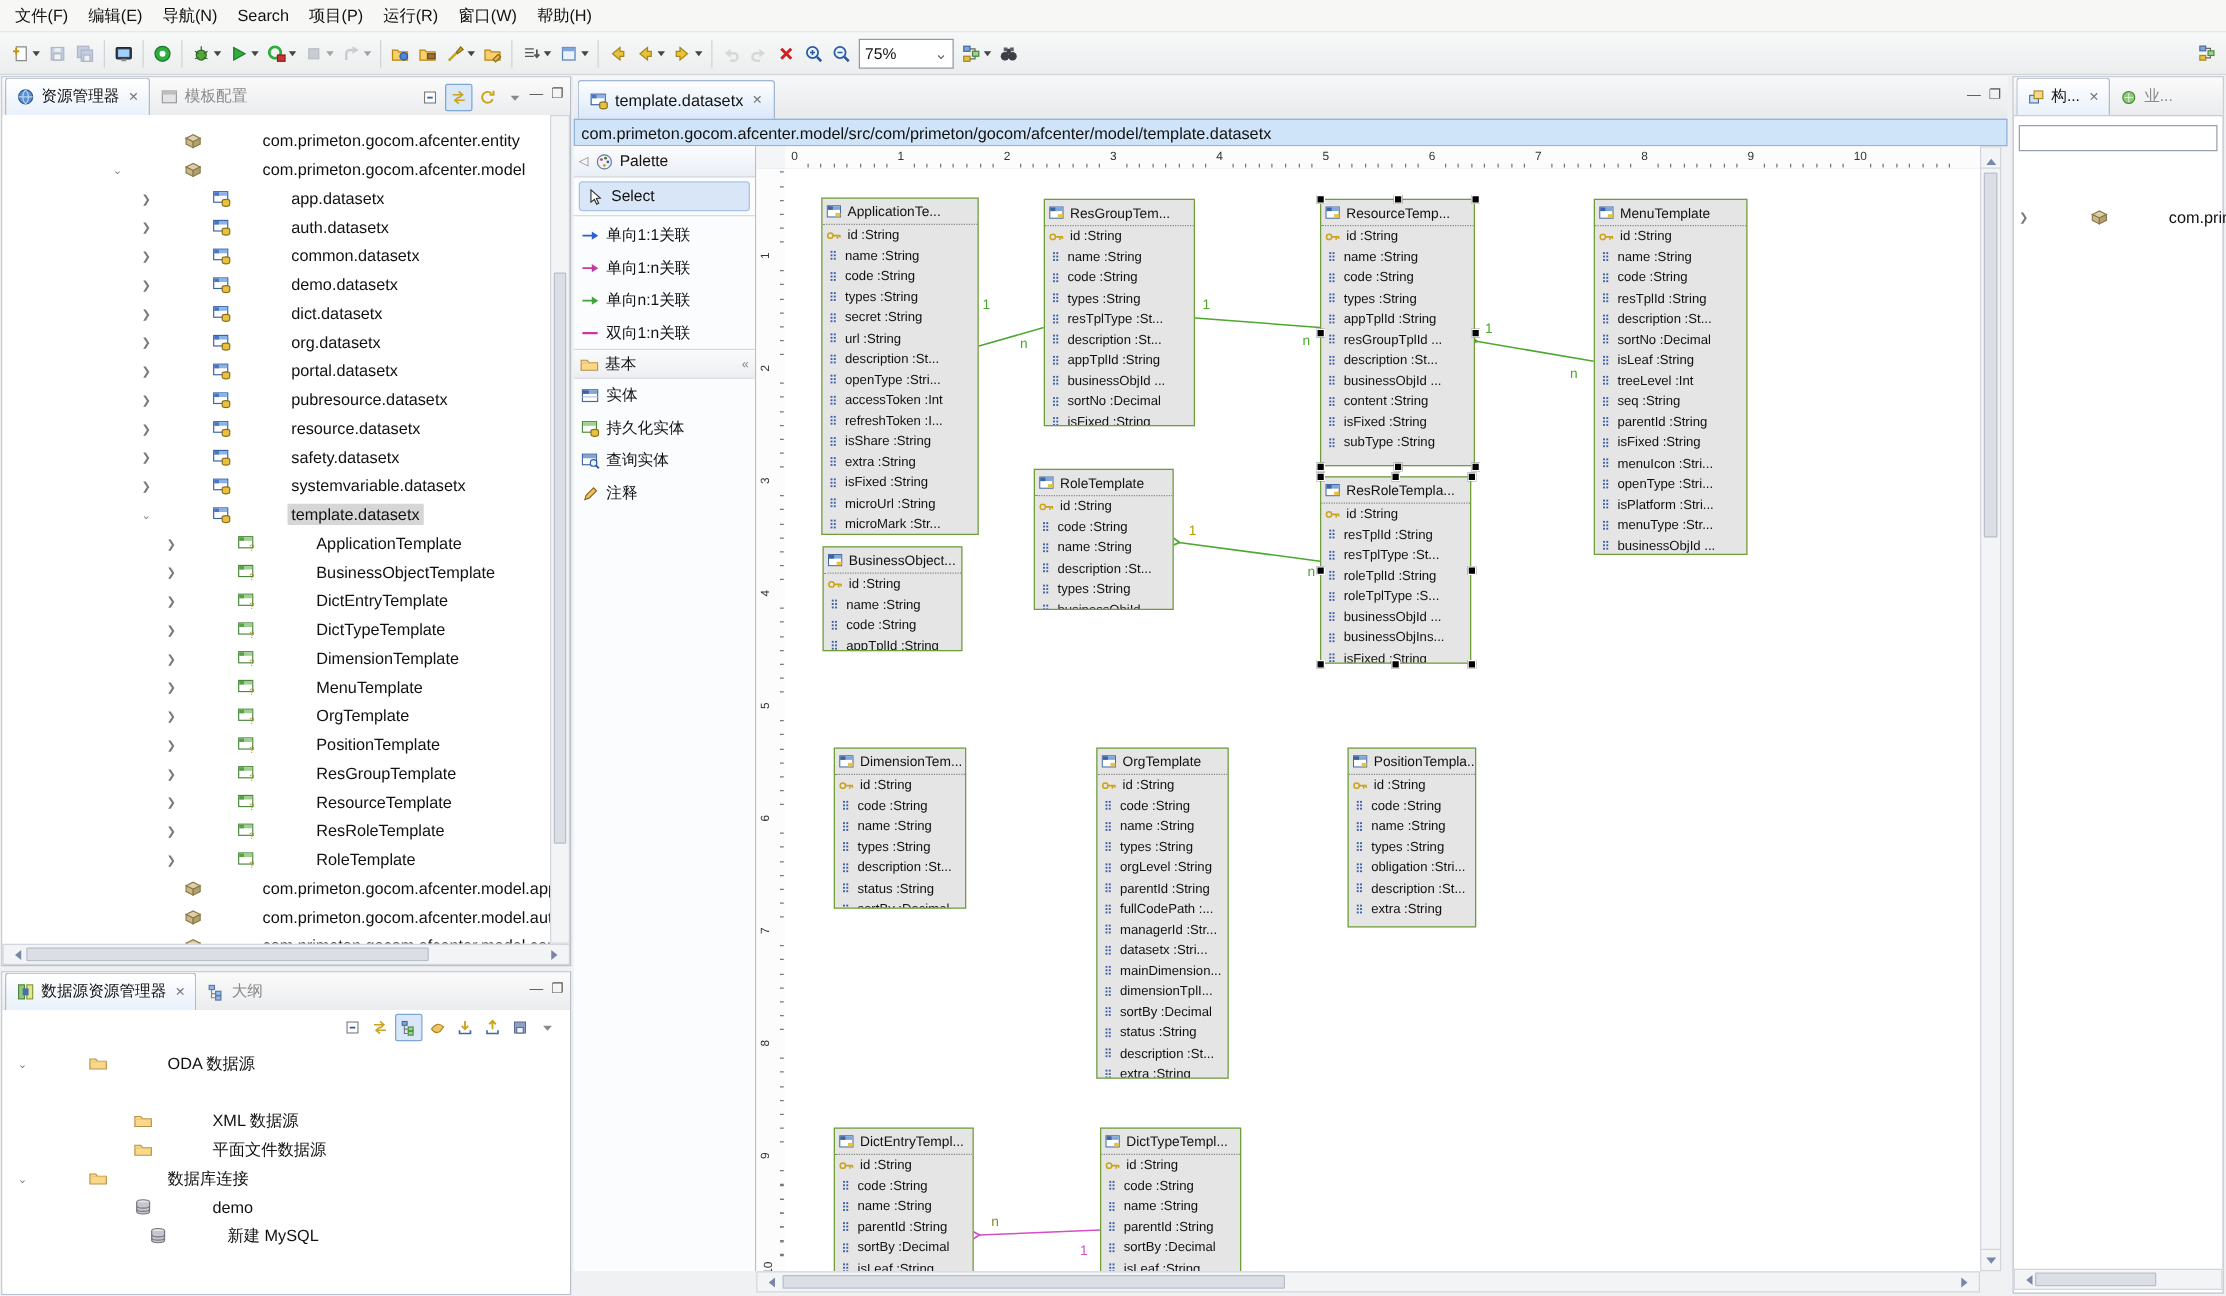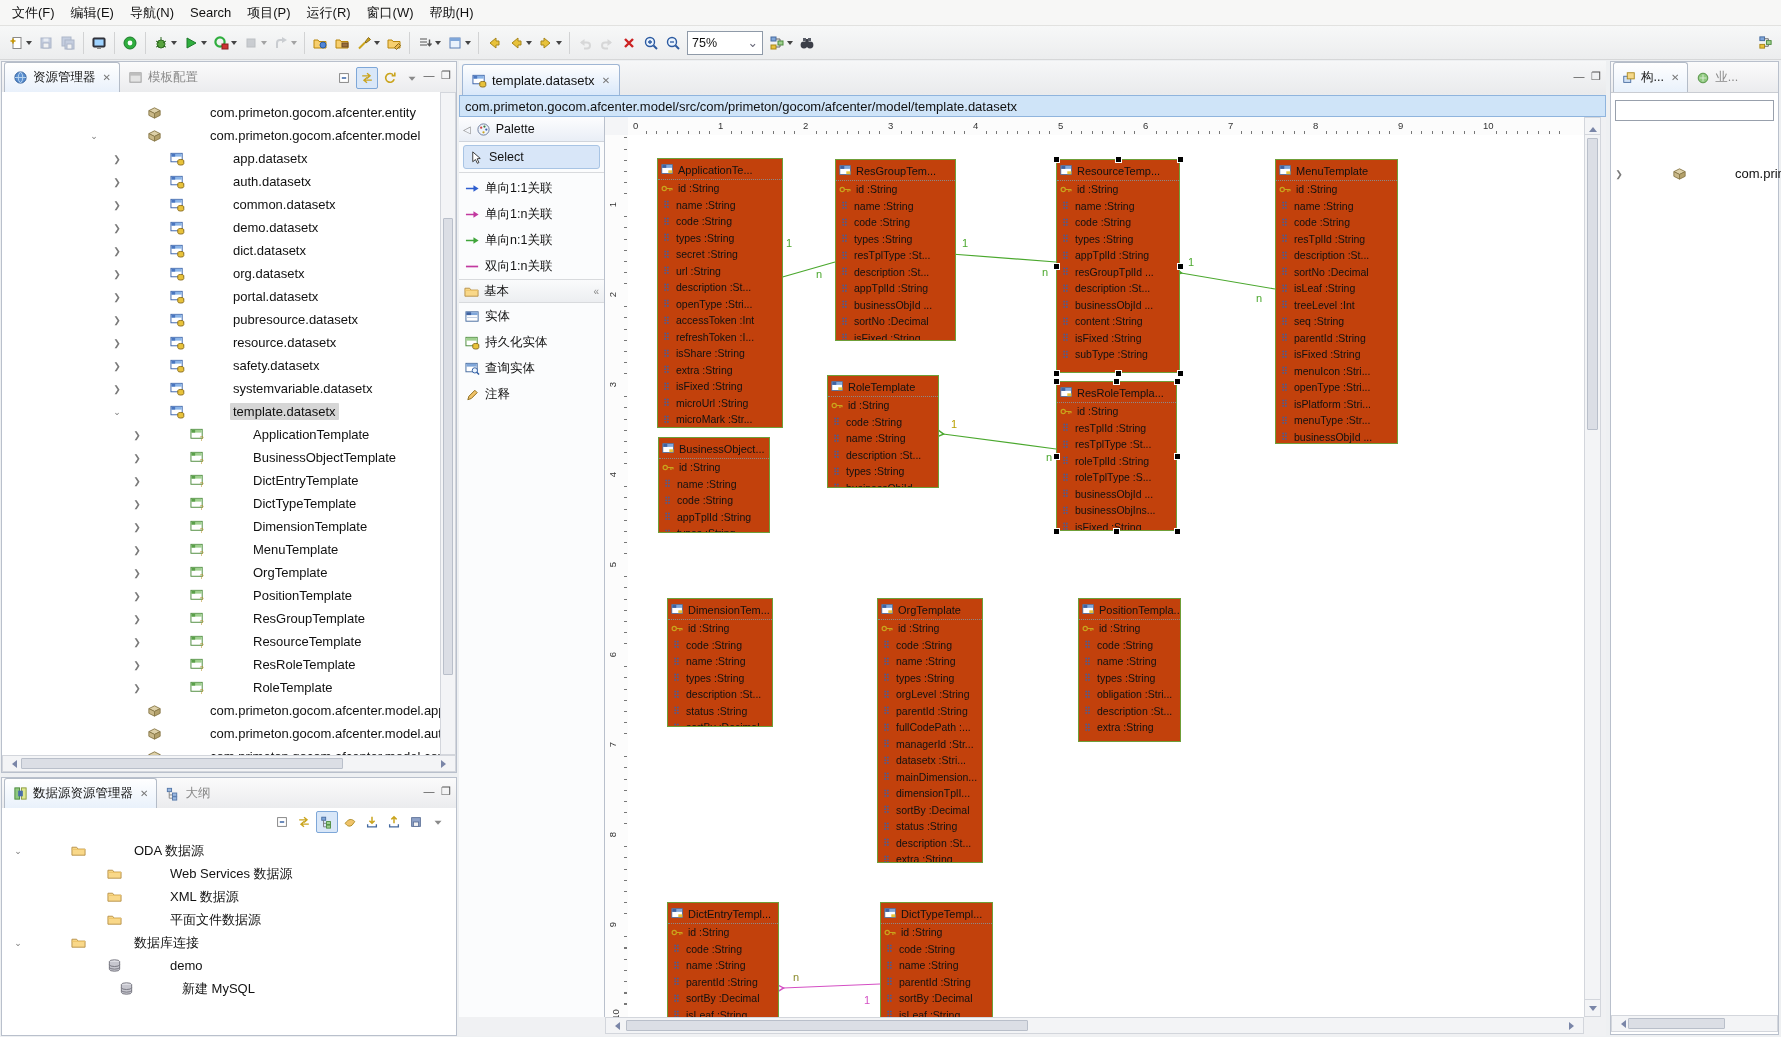--- a/index.html
+++ b/index.html
@@ -73,21 +73,21 @@
   
   #hruler{position:absolute;left:169px;top:56px;width:956px;height:18px;background:#fcfcfc;
           border-bottom:1px solid #c6c9ce;overflow:hidden;}
   #vruler{position:absolute;left:146px;top:74px;width:23px;bottom:19px;background:#fcfcfc;
           border-right:1px solid #c6c9ce;overflow:hidden;}
   .rnum{position:absolute;font-size:9.5px;color:#333;}
   .rtick-h{position:absolute;width:1px;height:3px;background:#777;bottom:1px;}
   .rtick-v{position:absolute;height:1px;width:3px;background:#777;right:1px;}
   #canvas{position:absolute;left:169px;top:74px;width:956px;height:882px;background:#fff;overflow:hidden;}
   
-  .entity{position:absolute;background:#c2410c;border:1px solid #6f9e38;box-sizing:border-box;overflow:hidden;}
+  .entity{position:absolute;background:#e5e5e5;border:1px solid #6f9e38;box-sizing:border-box;overflow:hidden;}
   .ent-head{height:19px;display:flex;align-items:center;gap:4px;padding:1px 3px 0 3px;
             border-bottom:1px dotted #8a8a8a;font-size:11px;white-space:nowrap;overflow:hidden;}
   .ent-field{height:16.5px;display:flex;align-items:center;gap:4px;padding-left:3px;font-size:10.5px;
              white-space:nowrap;overflow:hidden;}
   .handle{position:absolute;width:5px;height:5px;background:#000;border:1px solid #fff;box-sizing:content-box;}
   
   #right-panel{left:1610px;top:61px;width:169px;height:974px;background:#fff;}
   #rp-search{position:absolute;left:4px;top:38px;right:4px;height:21px;border:1px solid #98a0ac;
              background:#fff;font-size:12px;padding:0 3px;box-sizing:border-box;font-family:"Liberation Sans",sans-serif;}
   
@@ -878,30 +878,20 @@
   <div class="tree" id="ds-tree" style="left:0;top:56px;right:0;bottom:0;">
       <div class="tree-row" style="top: 5px; padding-left: 8px;">
         <span class="tw">⌄</span>
         <span class="tree-ic">
           <svg width="15" height="15" viewBox="0 0 16 16">
             <path d="M1 4.5 h5 l1.5 2 H15 V13 H1 Z" fill="#f9d889" stroke="#b8914a"></path>
             <path d="M1 6.8 H15" stroke="#eec468"></path>
           </svg>
         </span>
         <span class="lbl">ODA 数据源</span>
-      </div>
-      <div class="tree-row" style="top: 28px; padding-left: 44px;">
-        <span class="tw"></span>
-        <span class="tree-ic">
-          <svg width="15" height="15" viewBox="0 0 16 16">
-            <path d="M1 4.5 h5 l1.5 2 H15 V13 H1 Z" fill="#f9d889" stroke="#b8914a"></path>
-            <path d="M1 6.8 H15" stroke="#eec468"></path>
-          </svg>
-        </span>
-        <span class="lbl">Web Services 数据源</span>
       </div>
       <div class="tree-row" style="top: 51px; padding-left: 44px;">
         <span class="tw"></span>
         <span class="tree-ic">
           <svg width="15" height="15" viewBox="0 0 16 16">
             <path d="M1 4.5 h5 l1.5 2 H15 V13 H1 Z" fill="#f9d889" stroke="#b8914a"></path>
             <path d="M1 6.8 H15" stroke="#eec468"></path>
           </svg>
         </span>
         <span class="lbl">XML 数据源</span>
@@ -1523,21 +1513,21 @@
                   <rect x="5" y="6.5" width="2.2" height="2.2"></rect>
                   <rect x="8.8" y="6.5" width="2.2" height="2.2"></rect>
                   <rect x="5" y="10.5" width="2.2" height="2.2"></rect>
                   <rect x="8.8" y="10.5" width="2.2" height="2.2"></rect>
                 </g>
               </svg>
             </span>
             <span>microMark :Str...</span>
           </div>
         </div>
-        <div class="entity" style="left: 30px; top: 302px; width: 112px; height: 96px;">
+        <div class="entity" style="left: 30px; top: 302px; width: 112px; height: 84px;">
           <div class="ent-head">
             <span class="icon">
               <svg width="13" height="13" viewBox="0 0 16 16">
                 <rect x="1" y="2" width="13" height="11" fill="#fff" stroke="#44699e"></rect>
                 <rect x="1.5" y="2.5" width="12" height="3.5" fill="#7fa6d9"></rect>
                 <rect x="1.5" y="2.5" width="5" height="3.5" fill="#3f62a0"></rect>
                 <rect x="9" y="9" width="5" height="3.5" fill="#e8c23a"></rect>
               </svg>
             </span>
             <span>BusinessObject...</span>

